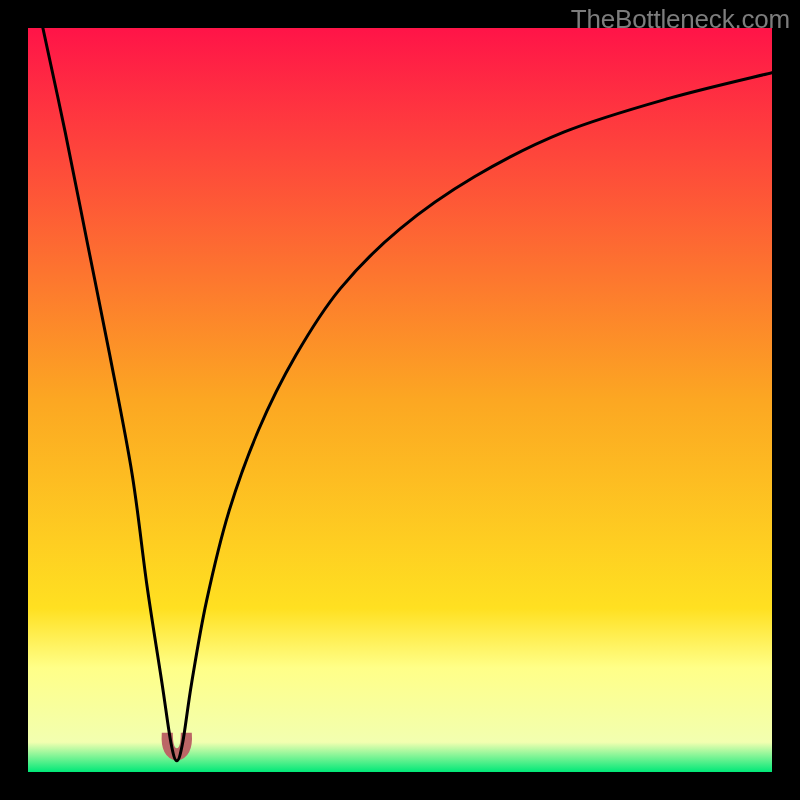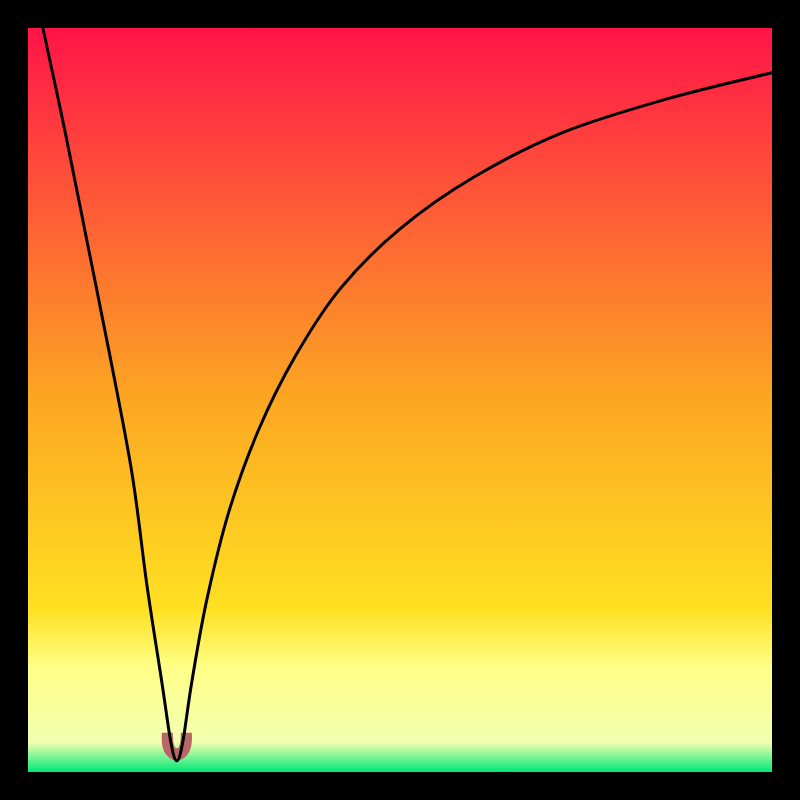--- a/index.html
+++ b/index.html
@@ -52,13 +52,14 @@
           <stop id="g3" offset="86%" stop-color="#ffff88"></stop>
           <stop id="g4" offset="96%" stop-color="#f2ffb0"></stop>
           <stop id="g5" offset="100%" stop-color="#00e878"></stop>
         </linearGradient>
       </defs>
       <rect x="0" y="0" width="744" height="744" fill="url(#bg)"></rect>
       <path id="marker-path" fill="#bb6666" stroke="none" d="M 133.8 704.84 q -2 25.2 15 28 q 17 -2.8000000000000003 15 -28 l -11 0 q 0 15.400000000000002 -4 15.400000000000002 q -4 0 -4 -15.400000000000002 Z"></path>
       <path id="curve-path" fill="none" stroke="#000000" stroke-width="3" stroke-linecap="round" d="M 14.88 0 C 18.6 17.359999999999996, 29.76 68.19999999999996, 37.2 104.15999999999997 C 44.64 140.11999999999998, 52.080000000000005 178.56, 59.52 215.76 C 66.96000000000001 252.95999999999998, 74.4 288.91999999999996, 81.84 327.35999999999996 C 89.28 365.79999999999995, 97.96000000000001 407.96, 104.16000000000001 446.4 C 110.36000000000001 484.84, 114.08000000000001 523.28, 119.04 558 C 124 592.72, 129.952 628.6800000000001, 133.92 654.72 C 137.88799999999998 680.76, 140.368 701.22, 142.848 714.24 C 145.32800000000003 727.26, 146.816 732.84, 148.8 732.84 C 150.78400000000002 732.84, 152.27200000000002 727.26, 154.752 714.24 C 157.232 701.22, 159.71200000000002 678.28, 163.68 654.72 C 167.648 631.1600000000001, 172.36 601.4, 178.56 572.88 C 184.76 544.36, 192.20000000000002 512.12, 200.88000000000002 483.6 C 209.56000000000003 455.08000000000004, 219.48 427.8, 230.64 401.76 C 241.79999999999998 375.71999999999997, 254.2 350.91999999999996, 267.84 327.35999999999996 C 281.47999999999996 303.79999999999995, 295.11999999999995 281.47999999999996, 312.47999999999996 260.4 C 329.84 239.32, 349.68 219.48, 372 200.88 C 394.32 182.28, 419.12 164.91999999999996, 446.4 148.79999999999995 C 473.67999999999995 132.67999999999995, 503.43999999999994 117.17999999999996, 535.68 104.15999999999997 C 567.92 91.13999999999997, 605.12 80.59999999999995, 639.84 70.67999999999995 C 674.5600000000001 60.759999999999955, 726.64 48.97999999999998, 744 44.639999999999986"></path>
     </svg>
   </div>
+  <div class="watermark">TheBottleneck.com</div>
 </div>
 
 </body></html>

